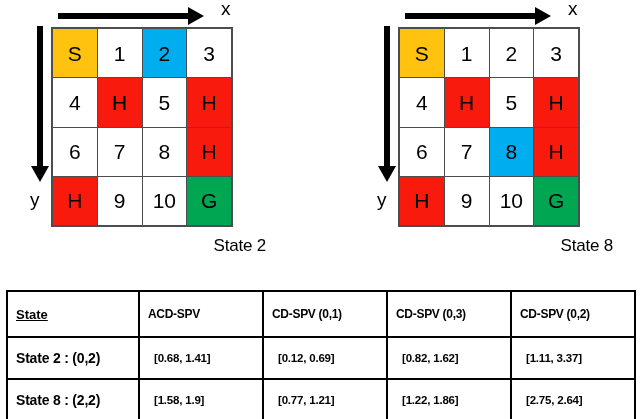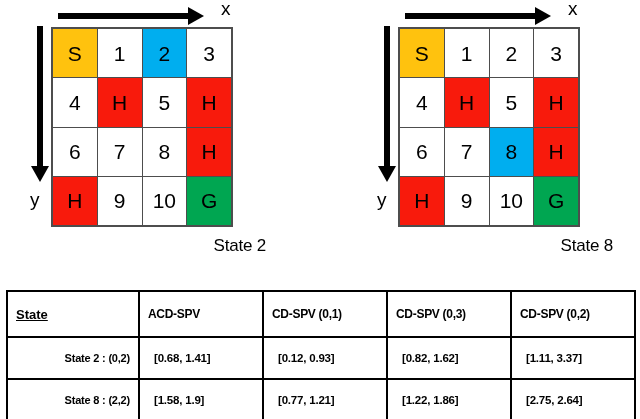--- a/index.html
+++ b/index.html
@@ -158,22 +158,21 @@
     font-size: 13px;
     letter-spacing: 0px;
     text-decoration: underline;
   }
   #results-table tbody td {
     height: 40px;
     font-size: 11.5px;
     letter-spacing: -0.2px;
   }
   #results-table tbody td.col-state {
-    font-size: 11px;
-    text-align: right;
+    font-size: 14px;
   }
   #results-table tbody td.val { padding-left: 14px; }
   col.c-state { width: 132px; }
   col.c-val   { width: 124px; }
 </style>
 </head>
 <body>
 
 <div id="figures">
 
@@ -328,21 +327,21 @@
       <th>ACD-SPV</th>
       <th>CD-SPV (0,1)</th>
       <th>CD-SPV (0,3)</th>
       <th>CD-SPV (0,2)</th>
     </tr>
   </thead>
   <tbody>
     <tr>
       <td class="col-state">State 2 : (0,2)</td>
       <td class="val">[0.68, 1.41]</td>
-      <td class="val">[0.12, 0.93]</td>
+      <td class="val">[0.12, 0.69]</td>
       <td class="val">[0.82, 1.62]</td>
       <td class="val">[1.11, 3.37]</td>
     </tr>
     <tr>
       <td class="col-state">State 8 : (2,2)</td>
       <td class="val">[1.58, 1.9]</td>
       <td class="val">[0.77, 1.21]</td>
       <td class="val">[1.22, 1.86]</td>
       <td class="val">[2.75, 2.64]</td>
     </tr>

